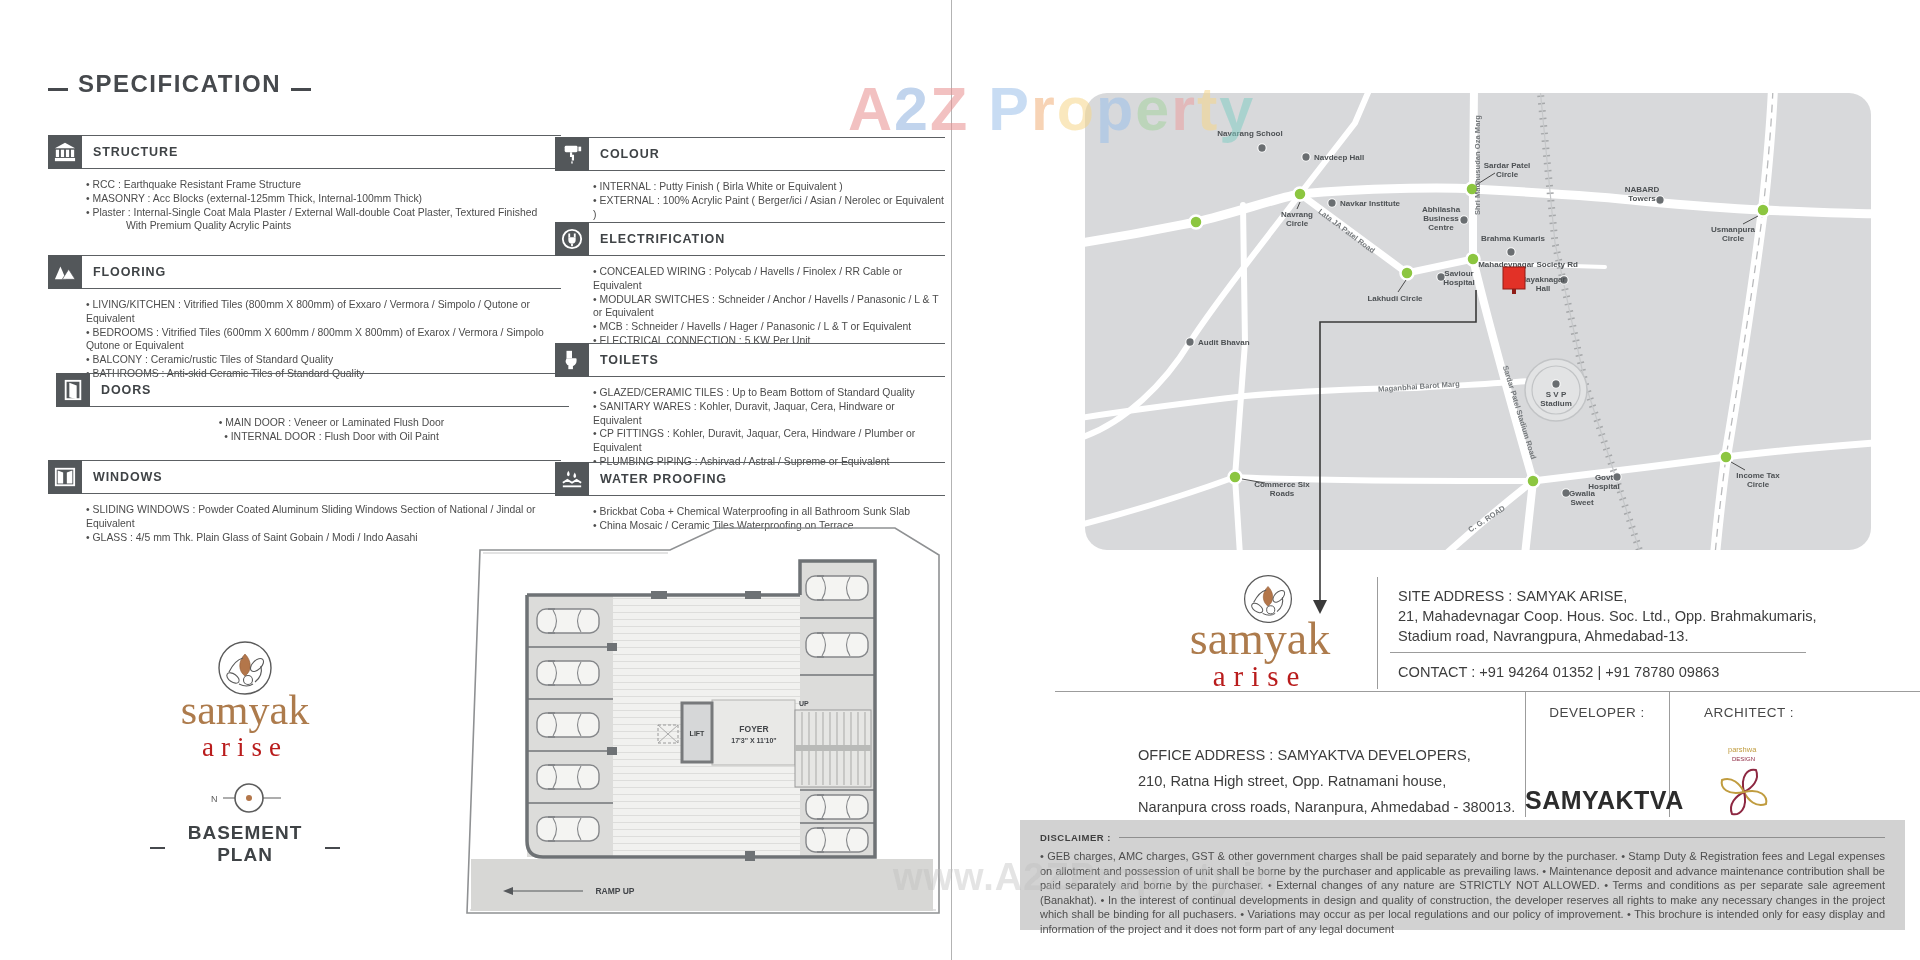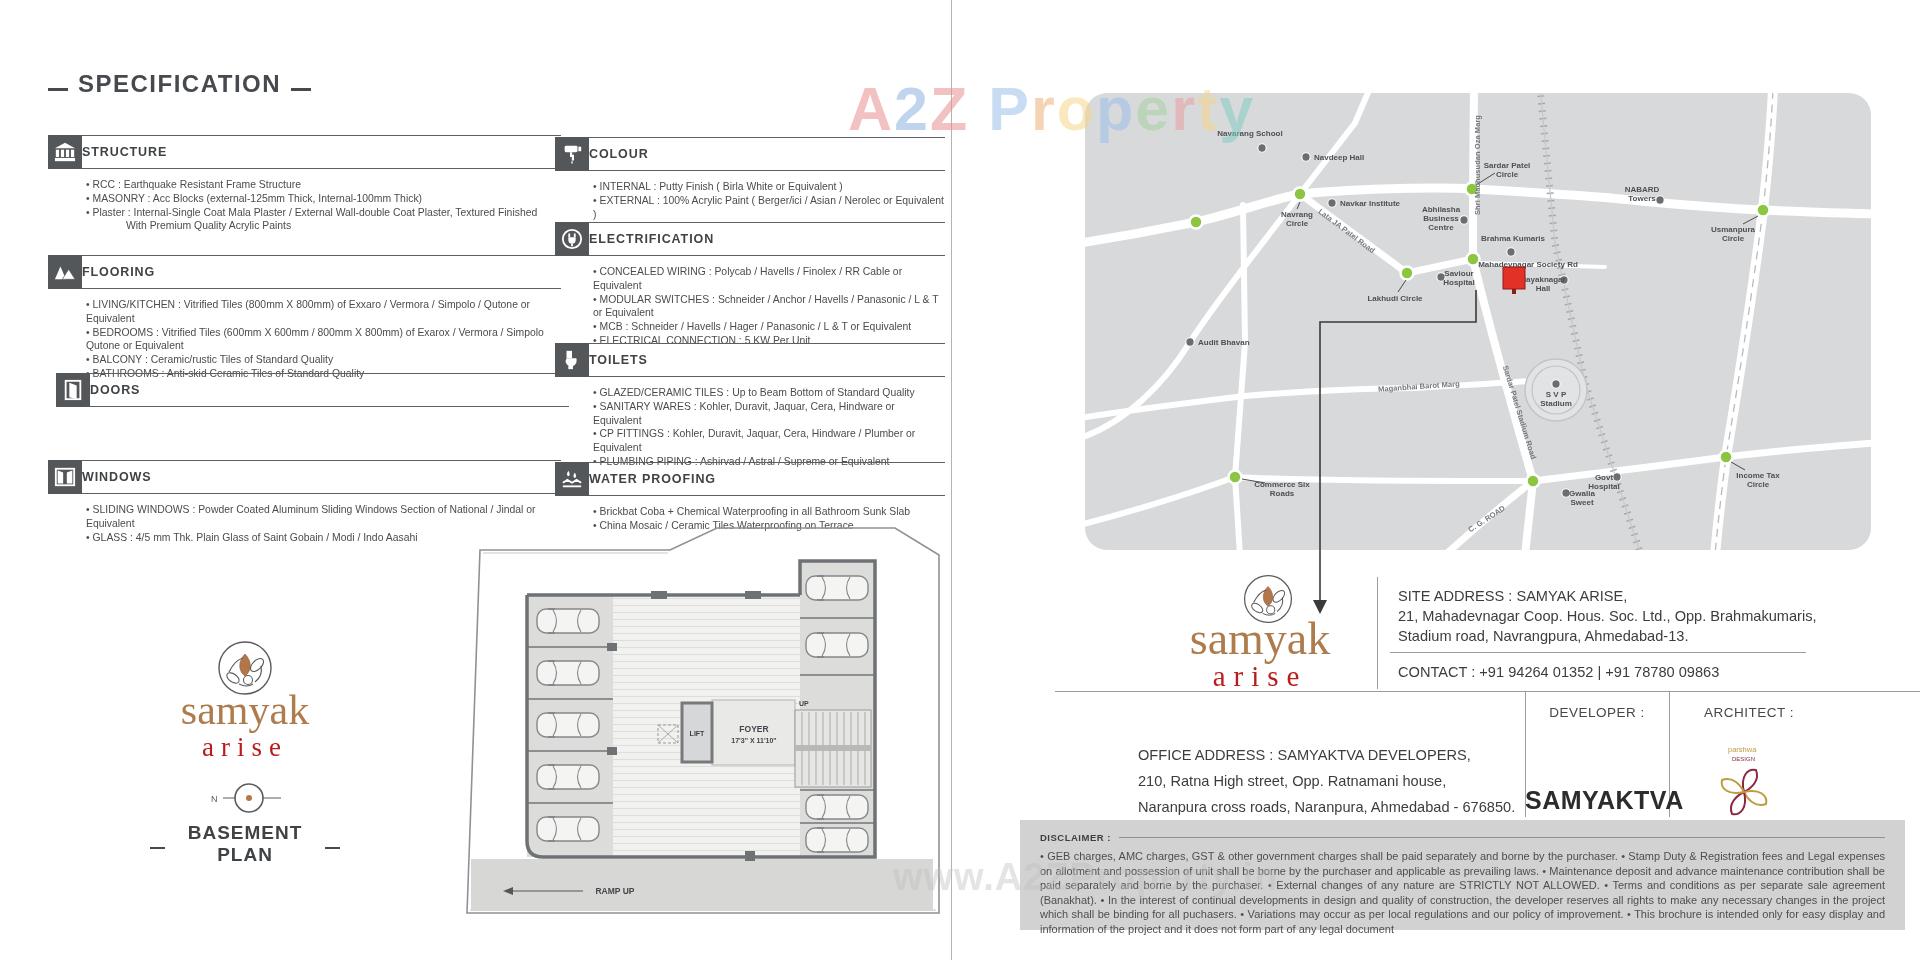--- a/index.html
+++ b/index.html
@@ -6,21 +6,21 @@
   #stage{position:relative;width:1920px;height:960px;background:#fff;overflow:hidden;
          font-family:"Liberation Sans", sans-serif;}
   .abs{position:absolute;}
   
   #spec-title{left:48px;top:70px;font-size:24px;font-weight:bold;letter-spacing:1.5px;color:#46494d;display:flex;align-items:center;gap:10px;}
   .dash{display:inline-block;width:20px;border-top:3px solid #46494d;margin-top:10px;}
   .section{position:absolute;}
   .sec-hd{display:flex;align-items:stretch;height:34px;}
   .icon-box{width:34px;height:34px;background:#53575a;display:flex;align-items:center;justify-content:center;flex:0 0 34px;}
   .icon-box svg{width:22px;height:22px;}
-  .hd-bar{flex:1;border-top:1.5px solid #5c6063;border-bottom:1.5px solid #5c6063;display:flex;align-items:center;}
+  .hd-bar{flex:1;border-top:1.5px solid #5c6063;border-bottom:1.5px solid #5c6063;display:flex;align-items:center;padding-left:11px;}
   .hd-bar span{font-size:12.5px;font-weight:bold;letter-spacing:.9px;color:#3f4346;}
   .items{margin:9px 0 0 0;padding:0 0 0 38px;list-style:none;}
   .items li{font-size:10.4px;line-height:13.8px;color:#4c4c4c;}
   .items li.b::before{content:"•  ";}
   .items li.cont{padding-left:40px;}
   
   .brand-samyak{font-family:"Liberation Serif", serif;color:#ad7b4c;}
   .brand-arise{font-family:"Liberation Serif", serif;color:#b91c1c;}
   #plan-title{left:150px;top:822px;width:190px;text-align:center;font-size:19px;font-weight:bold;letter-spacing:1px;color:#3f4346;display:flex;align-items:center;justify-content:center;}
   #plan-title .dash{border-top-width:2px;width:16px;margin-top:8px;}
@@ -130,20 +130,24 @@
           <div class="icon-box">
             <svg viewBox="0 0 24 24">
               <rect x="4" y="2" width="16" height="20" fill="none" stroke="#fff" stroke-width="2"></rect>
               <polygon points="8,4 16,7 16,22 8,20" fill="#fff"></polygon>
             </svg>
           </div>
           <div class="hd-bar">
             <span>DOORS</span>
           </div>
         </div>
+        <ul class="items">
+          <li class="b">MAIN DOOR : Veneer or Laminated Flush Door</li>
+          <li class="b">INTERNAL DOOR : Flush Door with Oil Paint</li>
+        </ul>
       </div>
       <div class="section" style="left: 48px; top: 460px; width: 513px;">
         <div class="sec-hd">
           <div class="icon-box">
             <svg viewBox="0 0 24 24">
               <rect x="2" y="3" width="20" height="18" fill="none" stroke="#fff" stroke-width="2"></rect>
               <polygon points="4,5 10,7 10,19 4,19" fill="#fff"></polygon>
               <polygon points="20,5 14,7 14,19 20,19" fill="#fff"></polygon>
             </svg>
           </div>
@@ -470,21 +474,21 @@
   <div class="abs rline" style="left:1390px;top:652px;width:416px;"></div>
   <div class="abs addr" style="left:1398px;top:662px;">CONTACT : +91 94264 01352 | +91 78780 09863</div>
 
   <div class="abs rline" style="left:1055px;top:691px;width:865px;"></div>
   <div class="abs vline" style="left:1525px;top:691px;height:126px;"></div>
   <div class="abs vline" style="left:1669px;top:691px;height:126px;"></div>
 
   <div id="office-block" class="abs">
     <div>OFFICE ADDRESS : SAMYAKTVA DEVELOPERS,</div>
     <div>210, Ratna High street, Opp. Ratnamani house,</div>
-    <div>Naranpura cross roads, Naranpura, Ahmedabad - 676850.</div>
+    <div>Naranpura cross roads, Naranpura, Ahmedabad - 380013.</div>
   </div>
 
   <div class="abs colhead" style="left:1525px;top:705px;width:144px;text-align:center;">DEVELOPER :</div>
   <div id="dev-name" class="abs" style="left:1525px;top:786px;width:144px;text-align:center;">SAMYAKTVA</div>
   <div id="dev-sub" class="abs" style="left:1525px;top:818px;width:144px;text-align:center;">DEVELOPERS</div>
 
   <div class="abs colhead" style="left:1669px;top:705px;width:160px;text-align:center;">ARCHITECT :</div>
   <div class="abs" style="left:1714px;top:740px;">
     <svg width="60" height="100">
       <text x="14" y="12" font-size="7.5" fill="#c09c3f" id="t-parshwa">parshwa</text>

